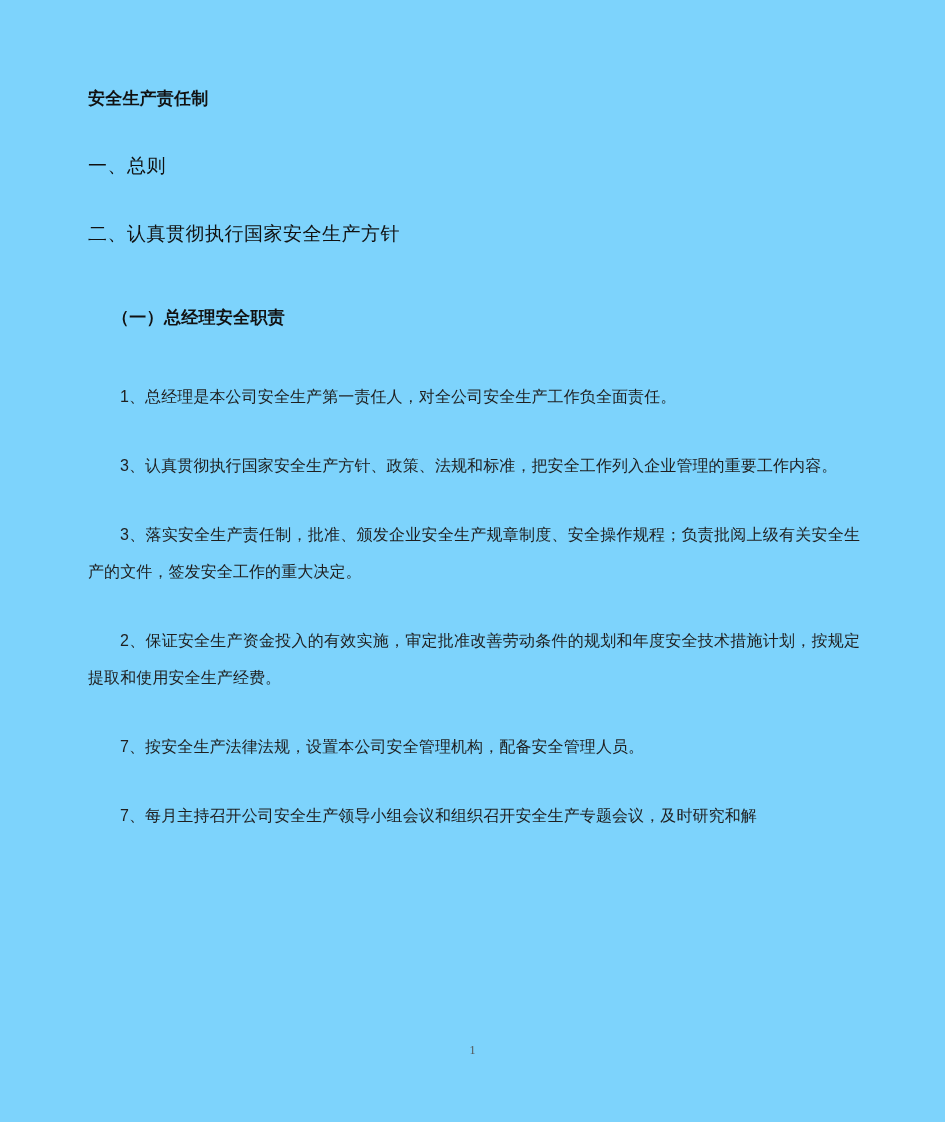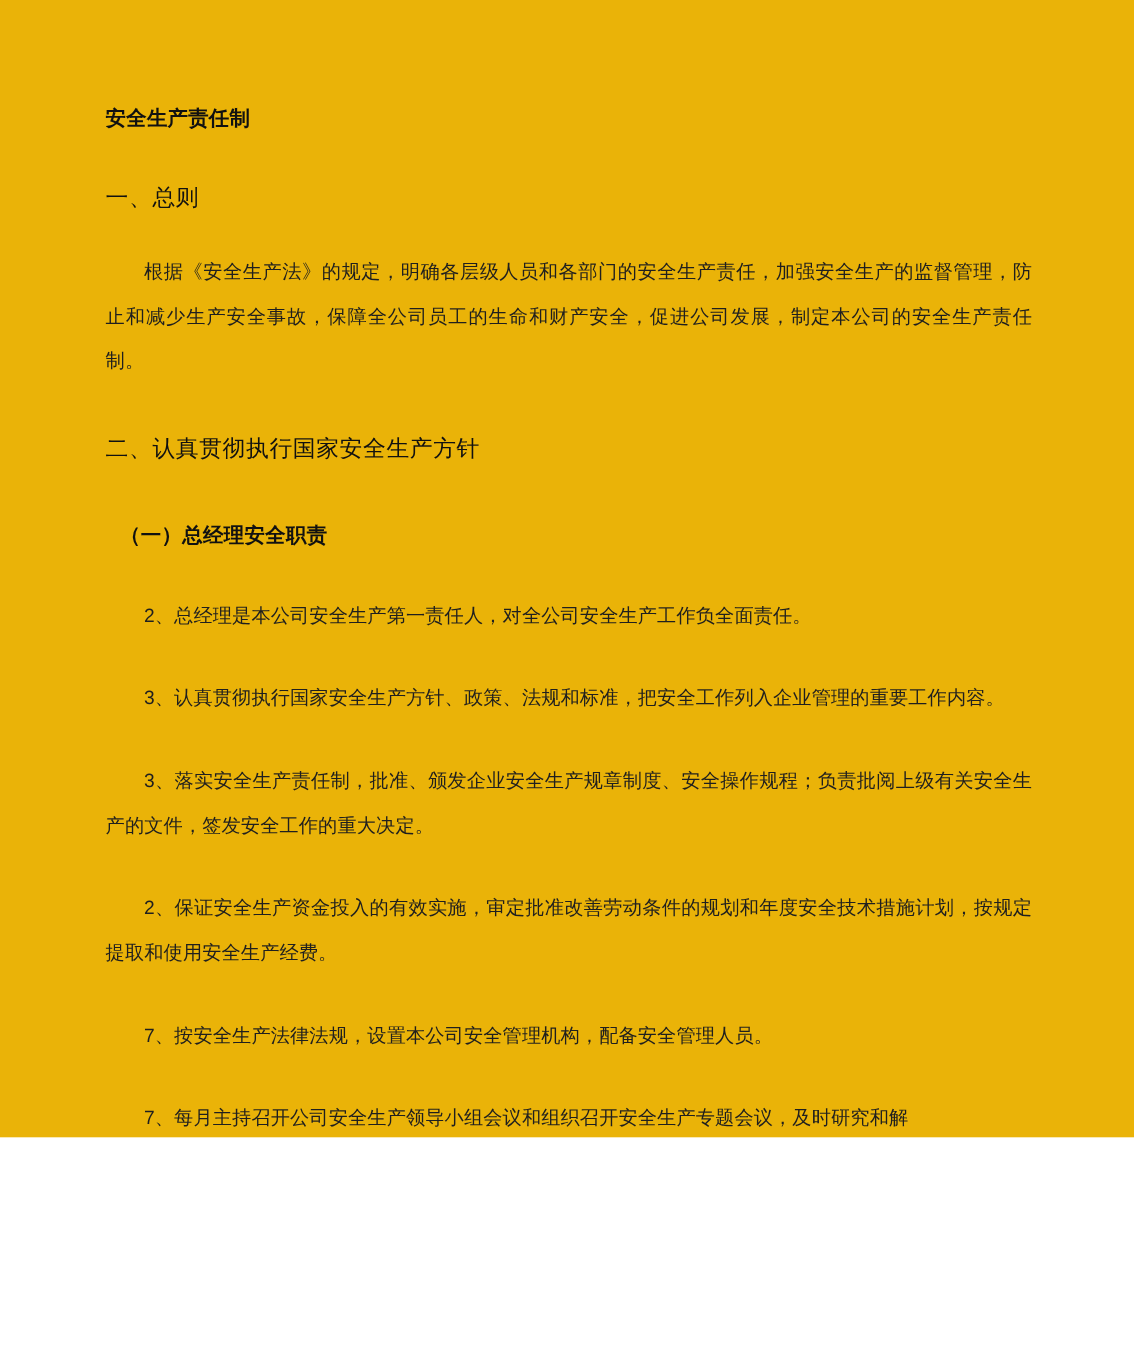--- a/index.html
+++ b/index.html
@@ -8,22 +8,22 @@
     background: #ffffff;
   }
   body {
     font-family: "Liberation Sans", "DejaVu Sans", sans-serif;
     color: #1a1a1a;
     -webkit-font-smoothing: antialiased;
   }
   .page {
     position: relative;
     width: 945px;
-    height: 948px;
-    background: #eab308;
+    height: 1122px;
+    background: #7dd3fc;
     overflow: hidden;
     box-sizing: border-box;
   }
   .content {
     position: absolute;
     left: 88px;
     top: 0;
     width: 772px;
   }
 
@@ -48,21 +48,21 @@
     padding-top: 42px;
     color: #111111;
   }
 
   
   .h2 {
     font-size: 17px;
     font-weight: bold;
     line-height: 1.35;
     letter-spacing: 0.3px;
-    margin: 4px;
+    margin: 16px;
     padding-top: 45px;
     padding-left: 8px;
     color: #111111;
   }
 
   
   .para {
     font-size: 16px;
     font-weight: normal;
     line-height: 37px;
@@ -102,27 +102,26 @@
 </head>
 <body>
 
 <div class="page">
   <div class="content">
 
     <h1 class="doc-title">安全生产责任制</h1>
 
     <h2 class="h1">一、总则</h2>
 
-    <p class="para para-gap-lead">根据《安全生产法》的规定，明确各层级人员和各部门的安全生产责任，加强安全生产的监督管理，防止和减少生产安全事故，保障全公司员工的生命和财产安全，促进公司发展，制定本公司的安全生产责任制。</p>
 
     <h2 class="h1">二、认真贯彻执行国家安全生产方针</h2>
 
     <h3 class="h2">（一）总经理安全职责</h3>
 
-    <p class="para para-first-item">2、总经理是本公司安全生产第一责任人，对全公司安全生产工作负全面责任。</p>
+    <p class="para para-first-item">1、总经理是本公司安全生产第一责任人，对全公司安全生产工作负全面责任。</p>
 
     <p class="para para-gap">3、认真贯彻执行国家安全生产方针、政策、法规和标准，把安全工作列入企业管理的重要工作内容。</p>
 
     <p class="para para-gap">3、落实安全生产责任制，批准、颁发企业安全生产规章制度、安全操作规程；负责批阅上级有关安全生产的文件，签发安全工作的重大决定。</p>
 
     <p class="para para-gap">2、保证安全生产资金投入的有效实施，审定批准改善劳动条件的规划和年度安全技术措施计划，按规定提取和使用安全生产经费。</p>
 
     <p class="para para-gap">7、按安全生产法律法规，设置本公司安全管理机构，配备安全管理人员。</p>
 
     <p class="para para-gap">7、每月主持召开公司安全生产领导小组会议和组织召开安全生产专题会议，及时研究和解</p>

